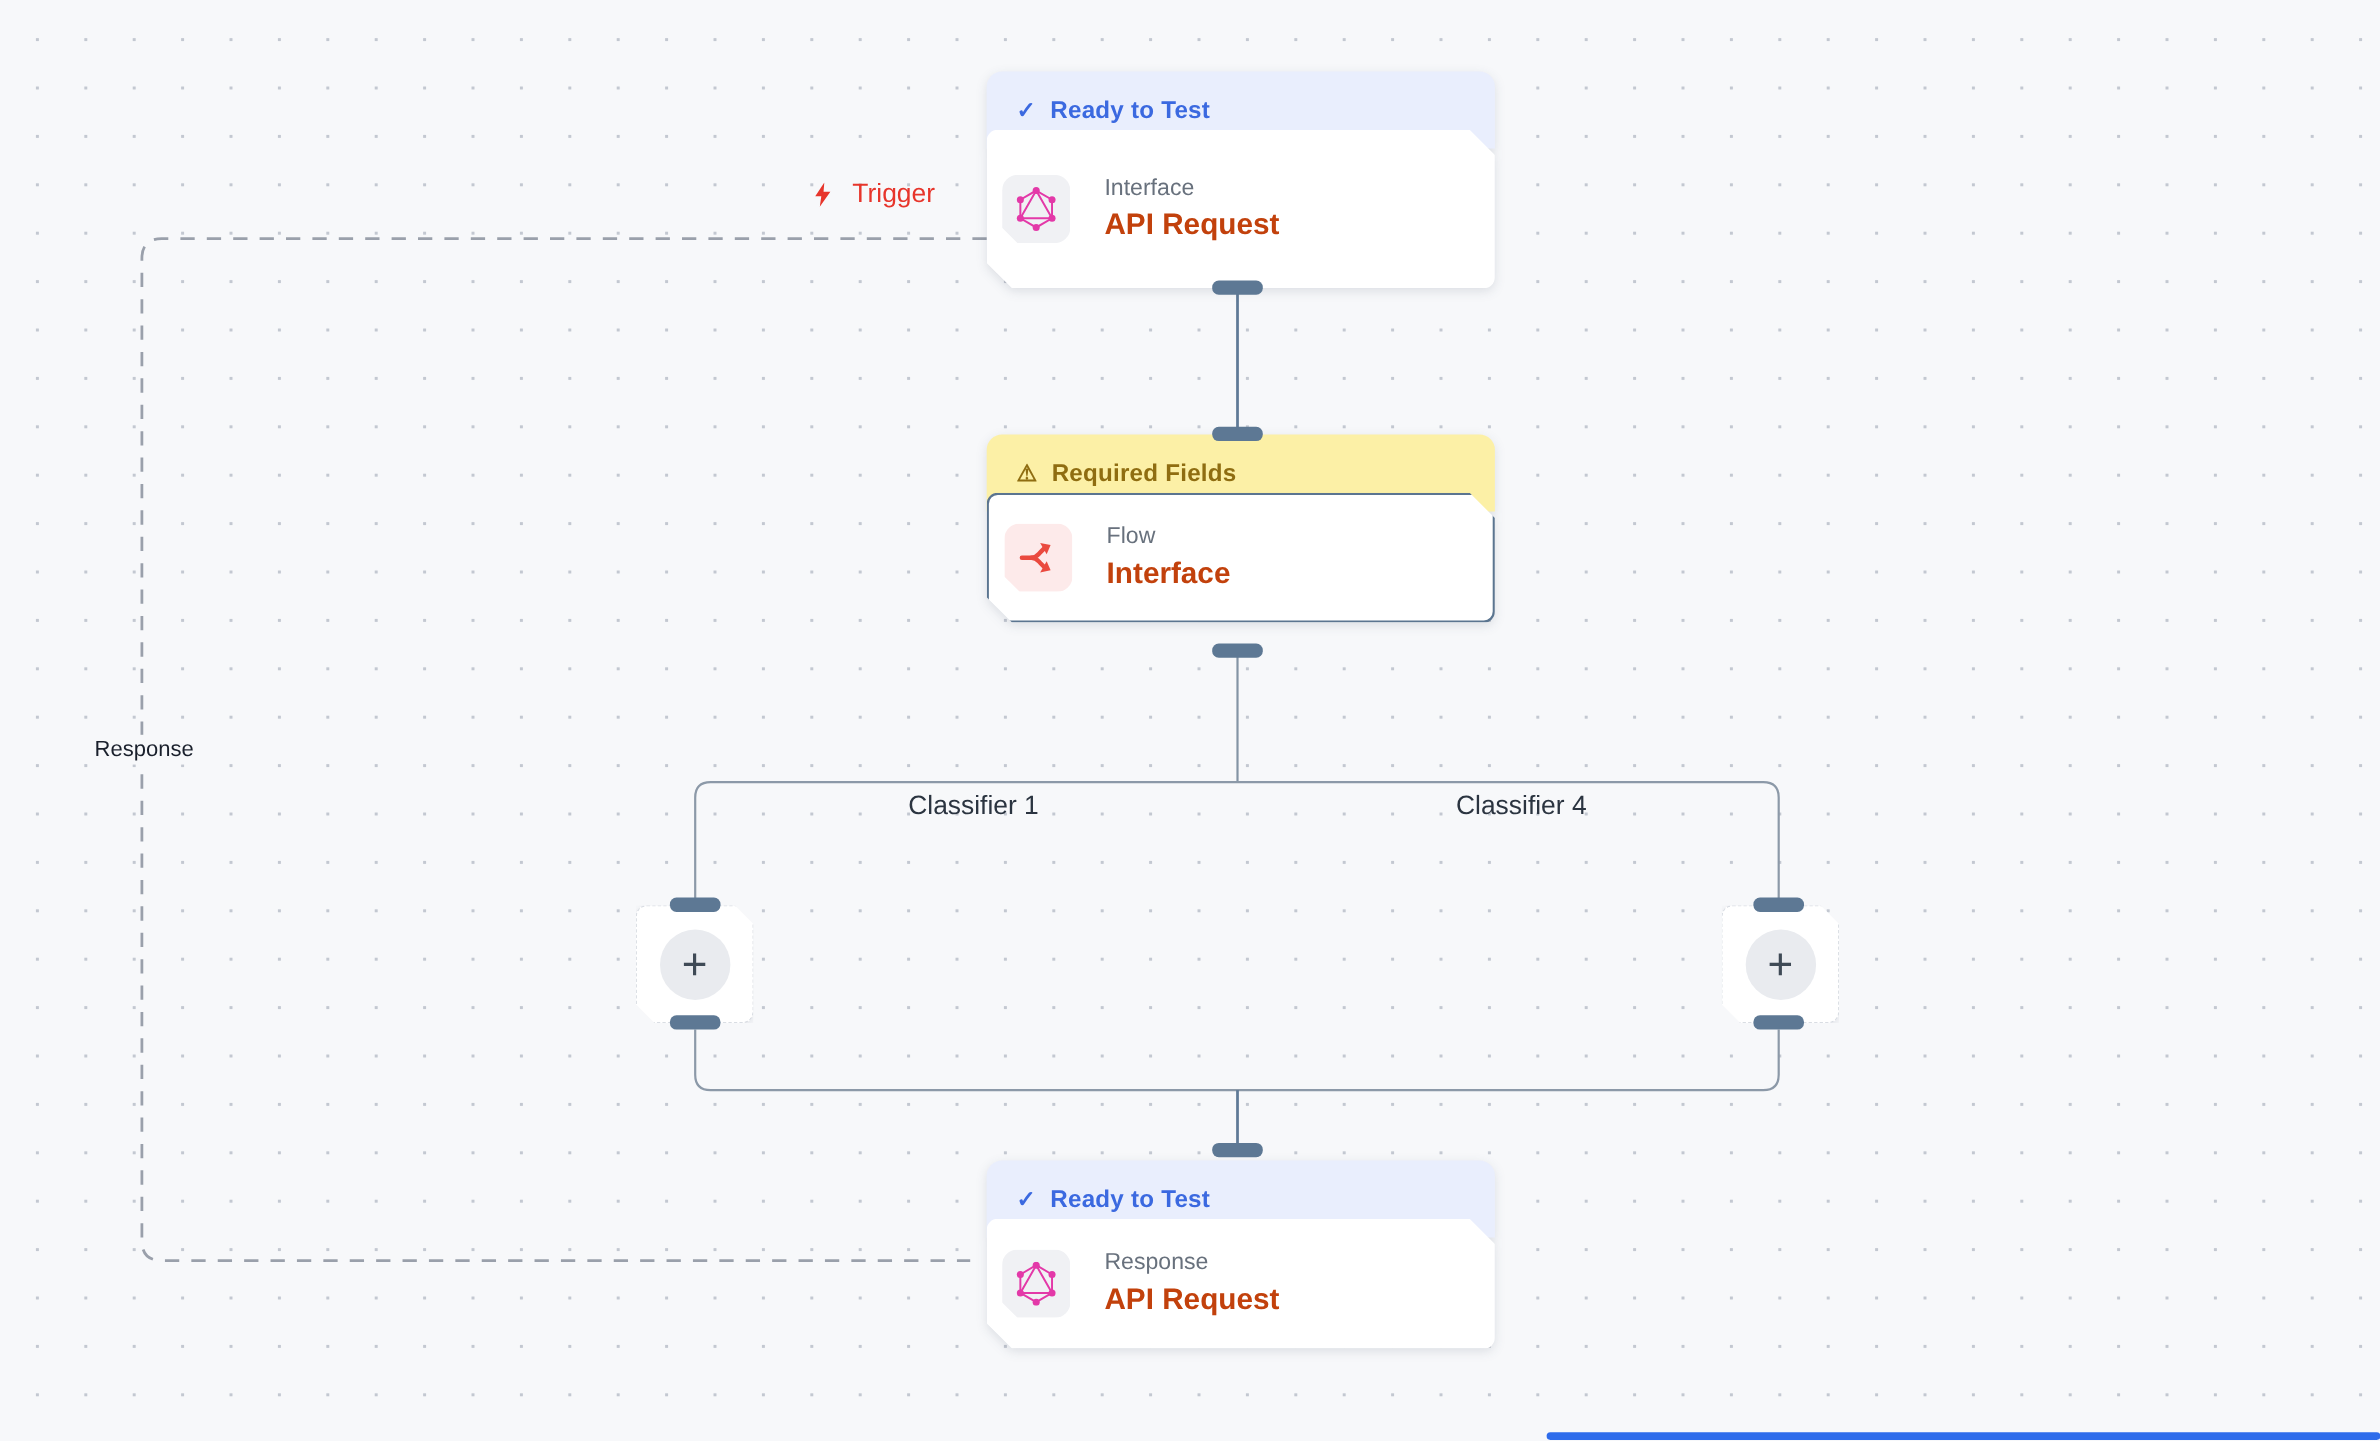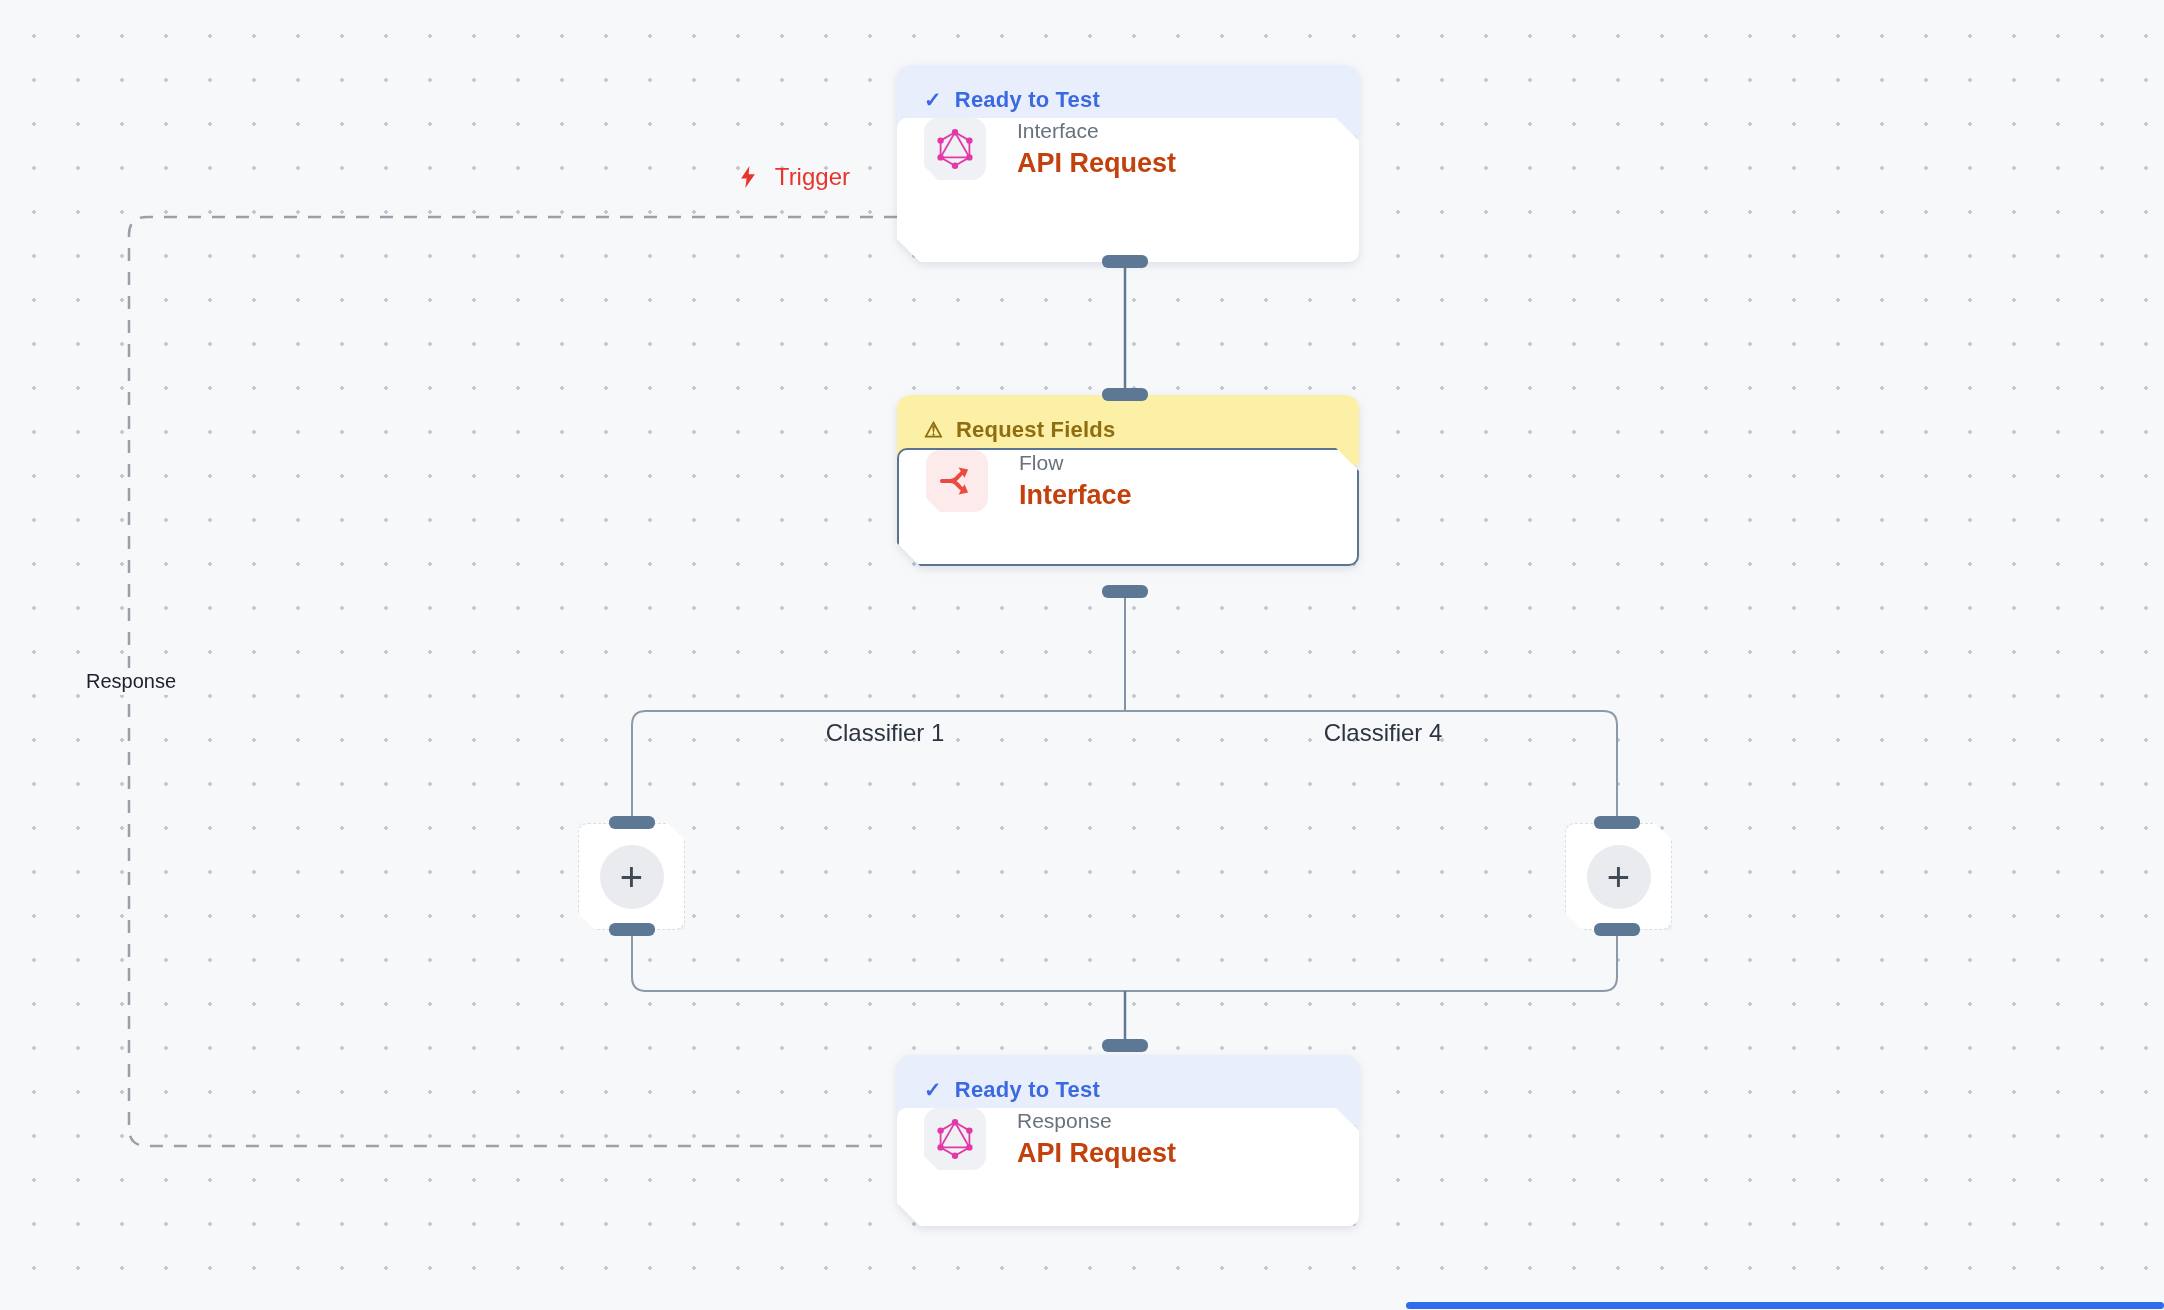--- a/index.html
+++ b/index.html
@@ -31,22 +31,22 @@
     height:70px;border-radius:14px 14px 0 0;
     display:flex;align-items:center;gap:13px;
     padding-left:27px;box-sizing:border-box;
     font-size:22px;font-weight:700;letter-spacing:.2px;
   }
   .badge.ready{background:#e9eefd;color:#3b69e0;}
   .badge.warn{background:#fcf0a6;color:#8f6d11;}
   .badge .glyph{font-size:21px;font-weight:700;}
   .card{
     position:relative;margin-top:-17px;background:#ffffff;
-    border-radius:10px;display:flex;align-items:flex-start;
-    padding-left:27px;gap:31px;box-sizing:border-box;
+    border-radius:10px;display:flex;align-items:center;
+    padding-left:14px;gap:31px;box-sizing:border-box;
     clip-path:polygon(0 0,calc(100% - 23px) 0,100% 23px,100% 100%,23px 100%,0 calc(100% - 23px));
   }
   .card.h144{height:144px;}
   .card.h145{height:118px;}
   .card.bordered{border:2px solid #5b7590;}
   .icon-tile{
     width:62px;height:62px;border-radius:14px;flex:0 0 auto;
     display:flex;align-items:center;justify-content:center;
     clip-path:polygon(0 0,100% 0,100% 100%,14px 100%,0 calc(100% - 14px));
   }
@@ -134,21 +134,21 @@
       <div class="txt">
         <div class="type-label">Interface</div>
         <div class="title">API Request</div>
       </div>
     </div>
   </div>
 
   <div class="node" style="left:897px;top:395px;">
     <div class="badge warn">
       <span class="glyph">⚠</span>
-      <span>Request Fields</span>
+      <span>Required Fields</span>
     </div>
     <div class="card h145 bordered">
       <div class="icon-tile red">
         <svg width="38" height="38" viewBox="0 0 48 48">
           <g stroke="#ea4a3f" stroke-width="5" fill="none" stroke-linecap="round" stroke-linejoin="round">
             <path d="M5 24 H16 C22 24 23 21 27 17 L31 13"></path>
             <path d="M16 24 C22 24 23 27 27 31 L31 35"></path>
           </g>
           <g fill="#ea4a3f">
             <path d="M26 7 L38 9.5 L33.5 20 Z"></path>

